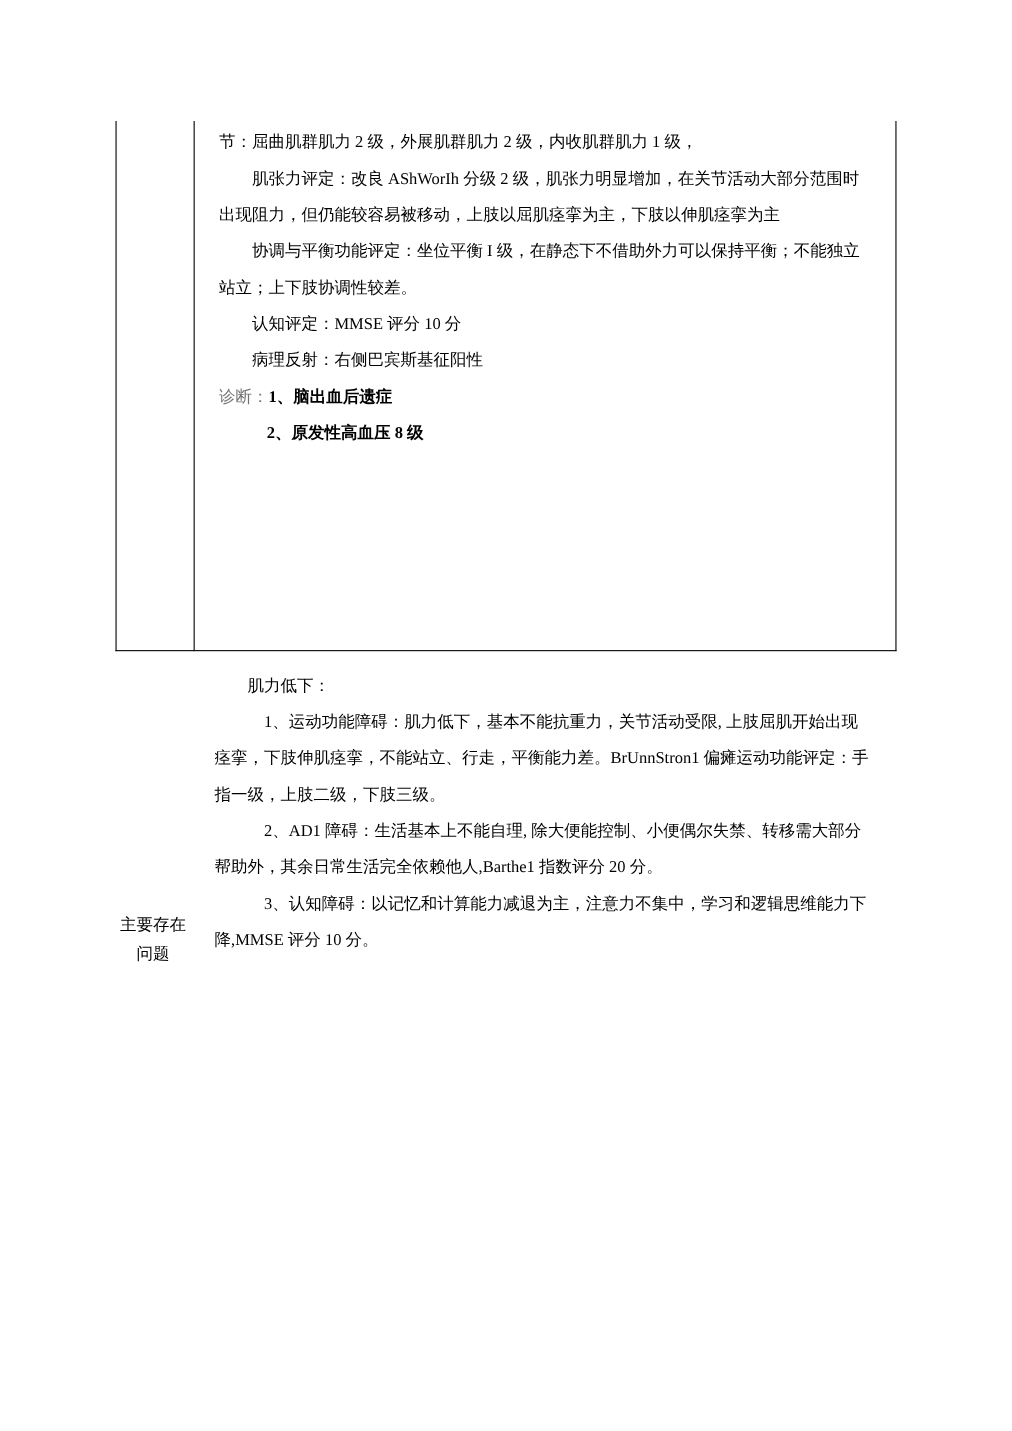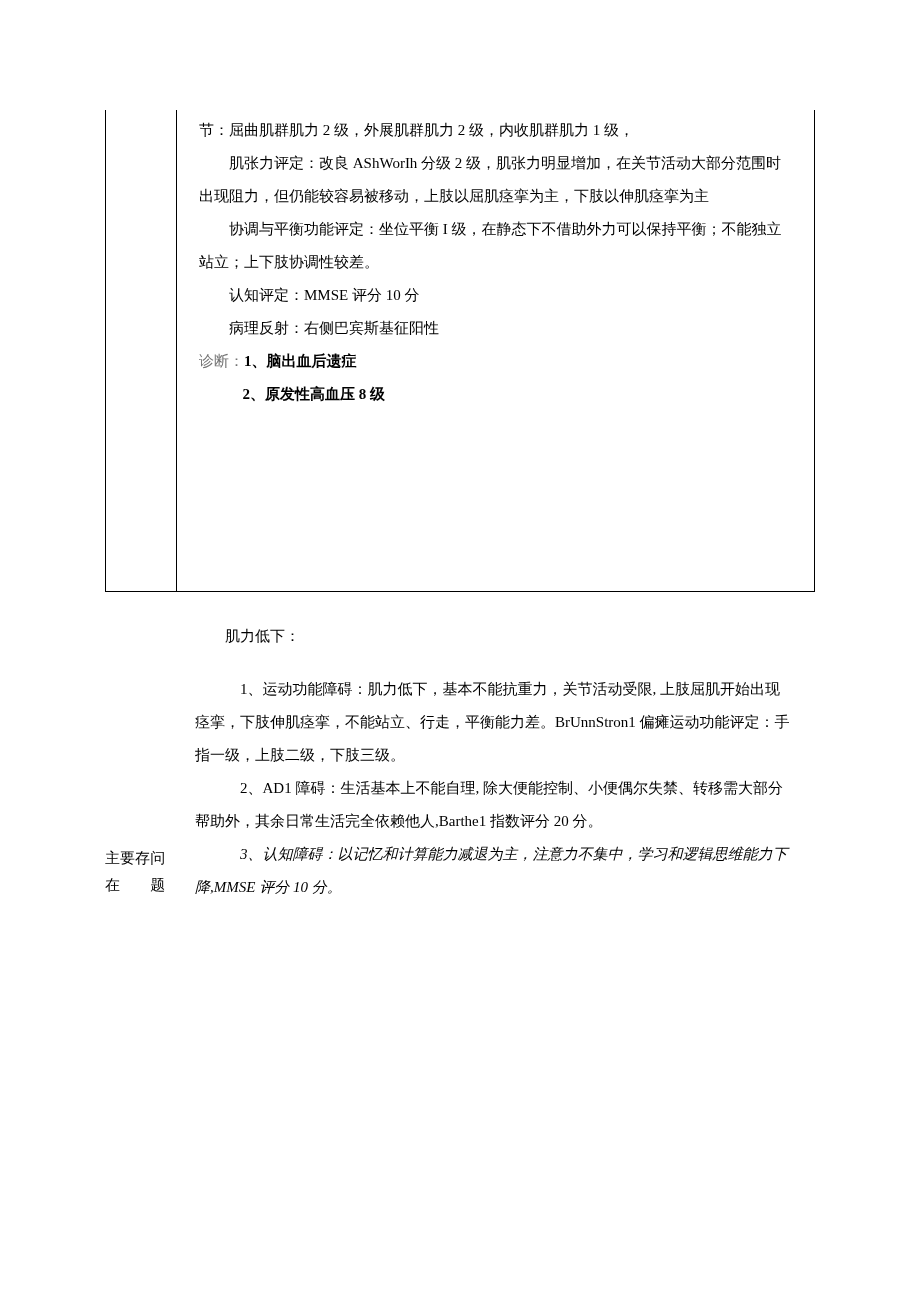--- a/index.html
+++ b/index.html
@@ -15,21 +15,21 @@
     color: #000;
     line-height: 2.2;
     box-sizing: border-box;
   }
   .page {
     padding: 110px 105px 0 105px;
   }
   table.cell-table {
     border-collapse: collapse;
     width: 100%;
-    margin-bottom: 28px;
+    margin-bottom: 16px;
   }
   table.cell-table td {
     border: 1px solid #000;
     border-top: none;
     vertical-align: top;
   }
   .col-label {
     width: 68px;
     border-right: 1px solid #000;
   }
@@ -48,21 +48,21 @@
   .bold { font-weight: bold; }
   .red { color: #737373; }
   .section2 {
     display: flex;
     flex-direction: row;
   }
   .sec2-label {
     width: 68px;
     flex: 0 0 68px;
     display: flex;
-    flex-direction: row;
+    flex-direction: column;
     align-items: center;
     padding-top: 220px;
     line-height: 1.8;
   }
   .sec2-content {
     flex: 1;
     padding: 0 22px 0 22px;
   }
 </style>
 </head>
@@ -89,19 +89,19 @@
   </tbody>
     </table>
 
   <div class="section2">
     <div class="sec2-label">
       <span>主要存在</span>
       <span>问题</span>
     </div>
     <div class="sec2-content">
       <p class="p indent2">肌力低下：</p>
-      <p class="p" style="text-indent:3em;margin-top:20px;">1、运动功能障碍：肌力低下，基本不能抗重力，关节活动受限, 上肢屈肌开始出现痉挛，下肢伸肌痉挛，不能站立、行走，平衡能力差。BrUnnStron1 偏瘫运动功能评定：手指一级，上肢二级，下肢三级。</p>
+      <p class="p" style="text-indent:3em;">1、运动功能障碍：肌力低下，基本不能抗重力，关节活动受限, 上肢屈肌开始出现痉挛，下肢伸肌痉挛，不能站立、行走，平衡能力差。BrUnnStron1 偏瘫运动功能评定：手指一级，上肢二级，下肢三级。</p>
       <p class="p" style="text-indent:3em;">2、AD1 障碍：生活基本上不能自理, 除大便能控制、小便偶尔失禁、转移需大部分帮助外，其余日常生活完全依赖他人,Barthe1 指数评分 20 分。</p>
-      <p class="p" style="text-indent:3em;font-style:italic;">3、认知障碍：以记忆和计算能力减退为主，注意力不集中，学习和逻辑思维能力下降,MMSE 评分 10 分。</p>
+      <p class="p" style="text-indent:3em;">3、认知障碍：以记忆和计算能力减退为主，注意力不集中，学习和逻辑思维能力下降,MMSE 评分 10 分。</p>
     </div>
   </div>
 
 </div>
 
 </body></html>

